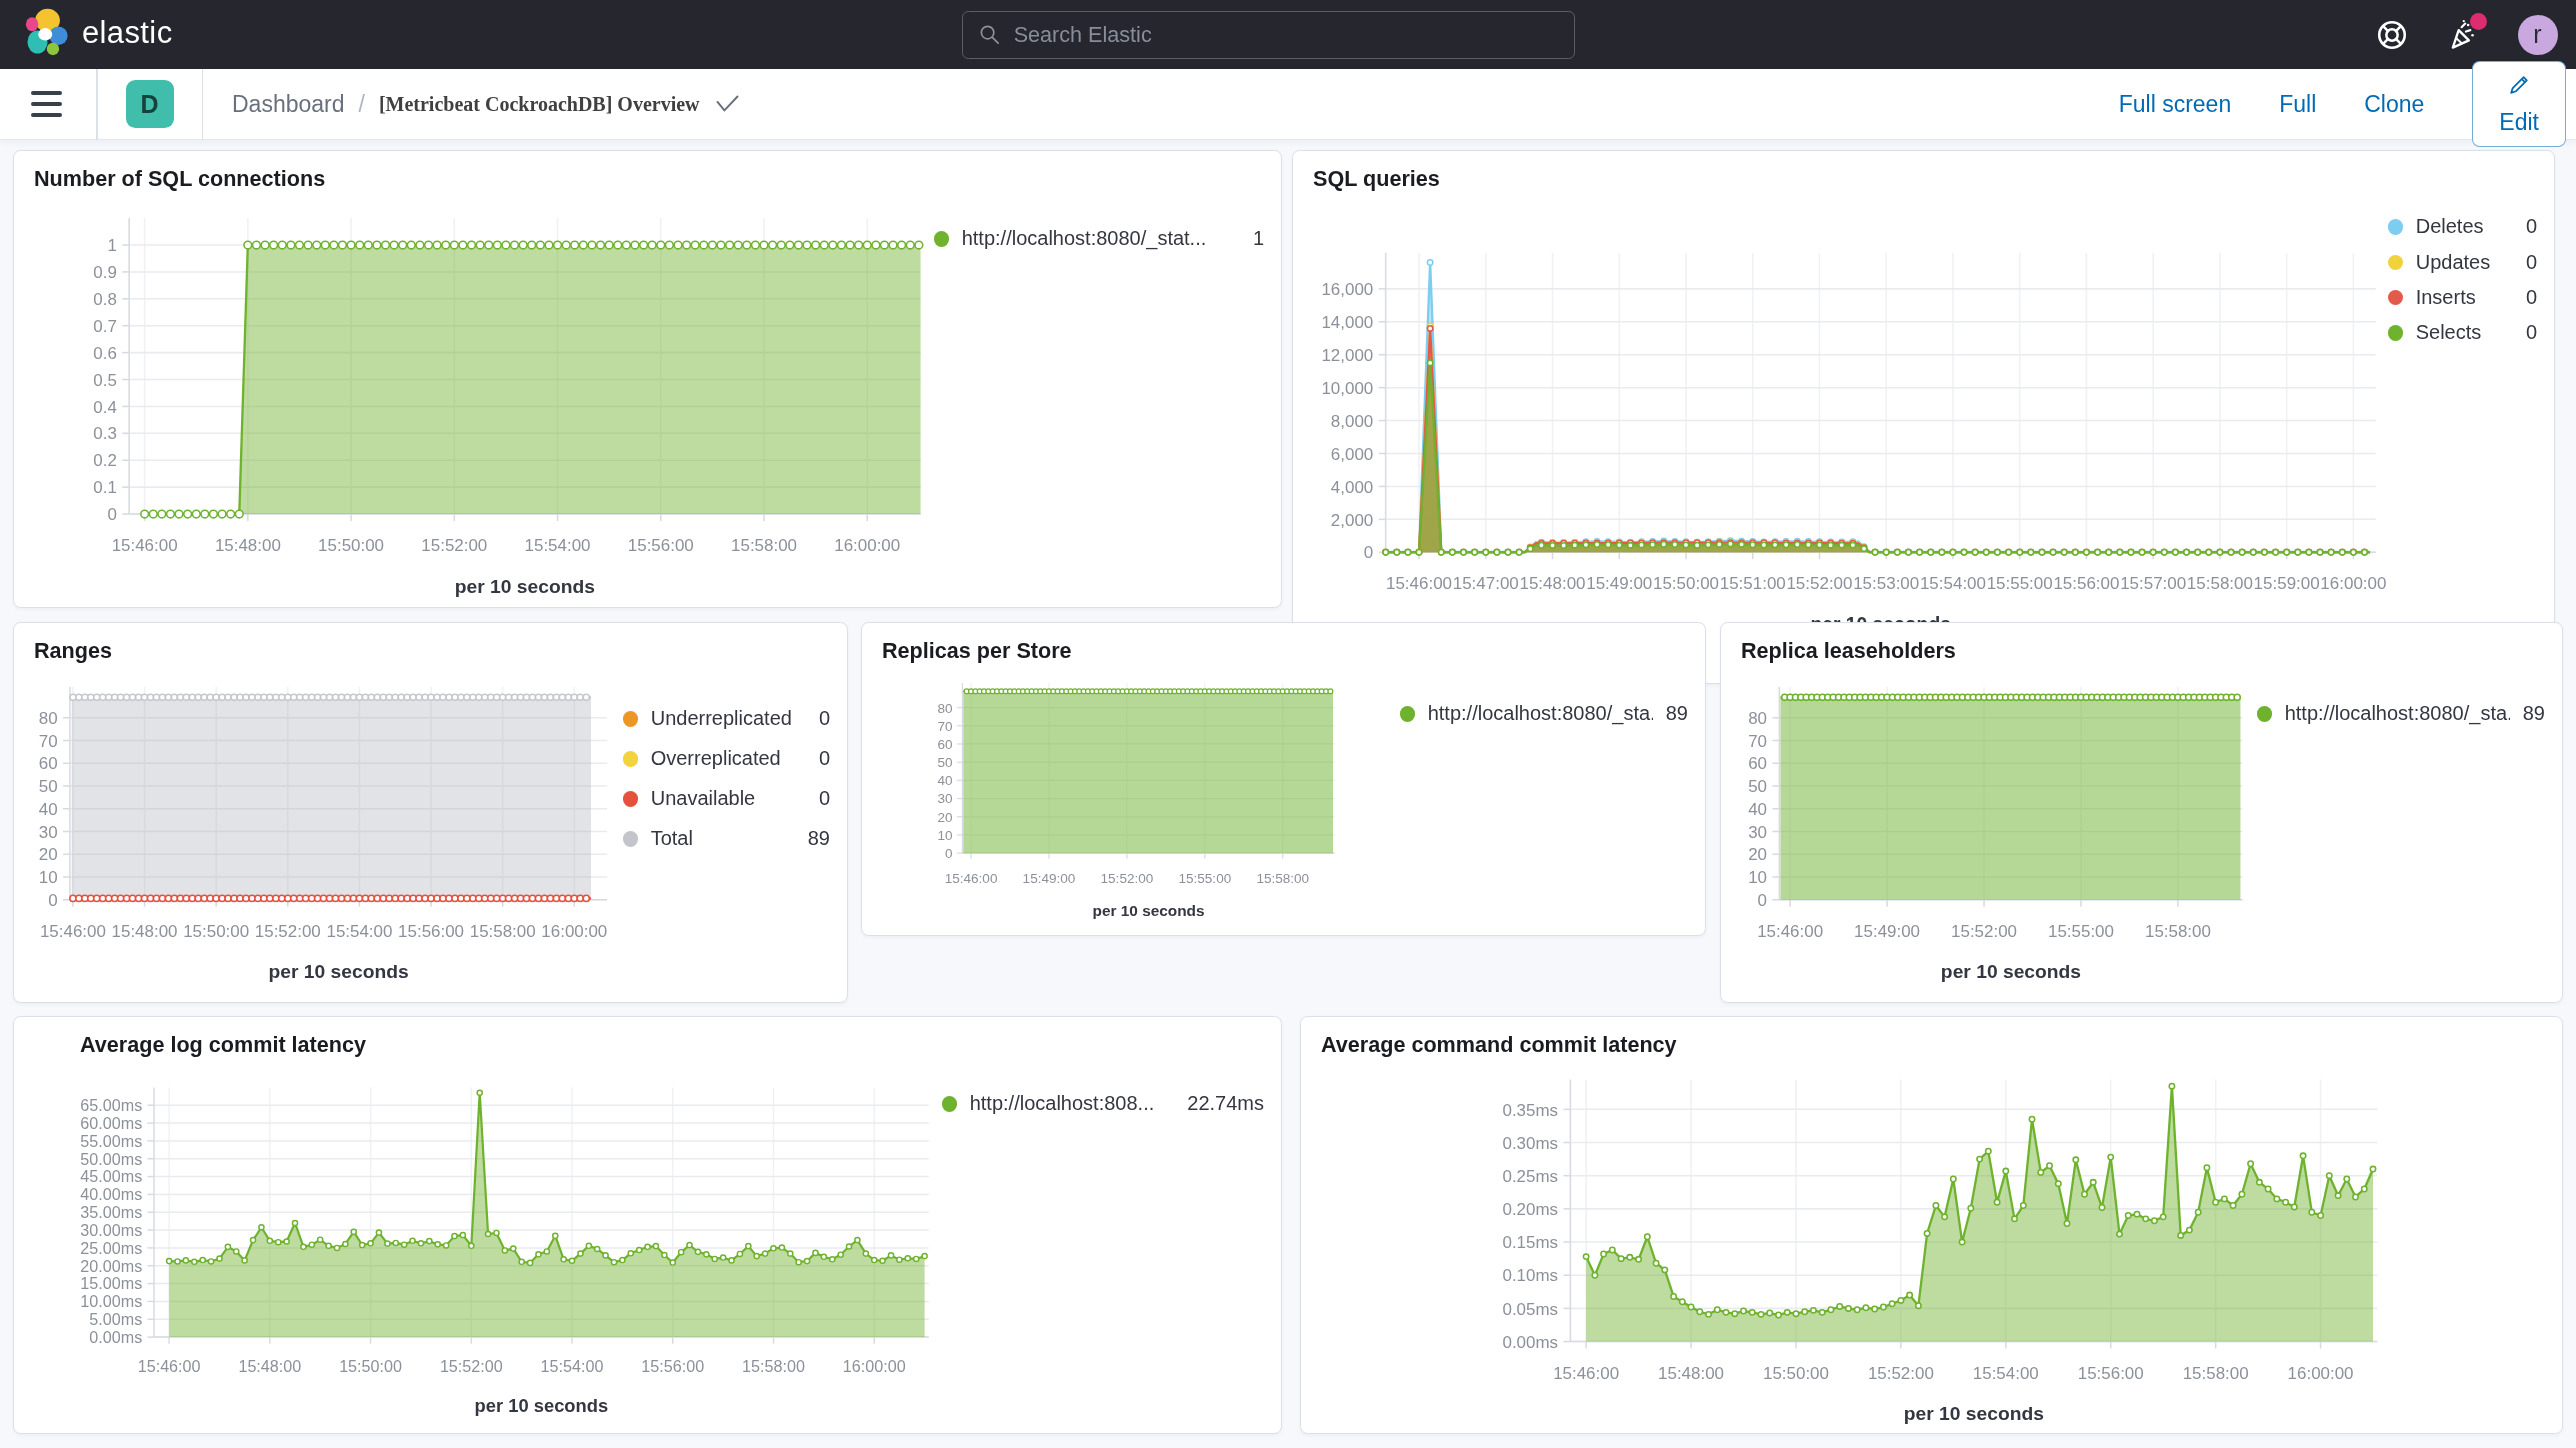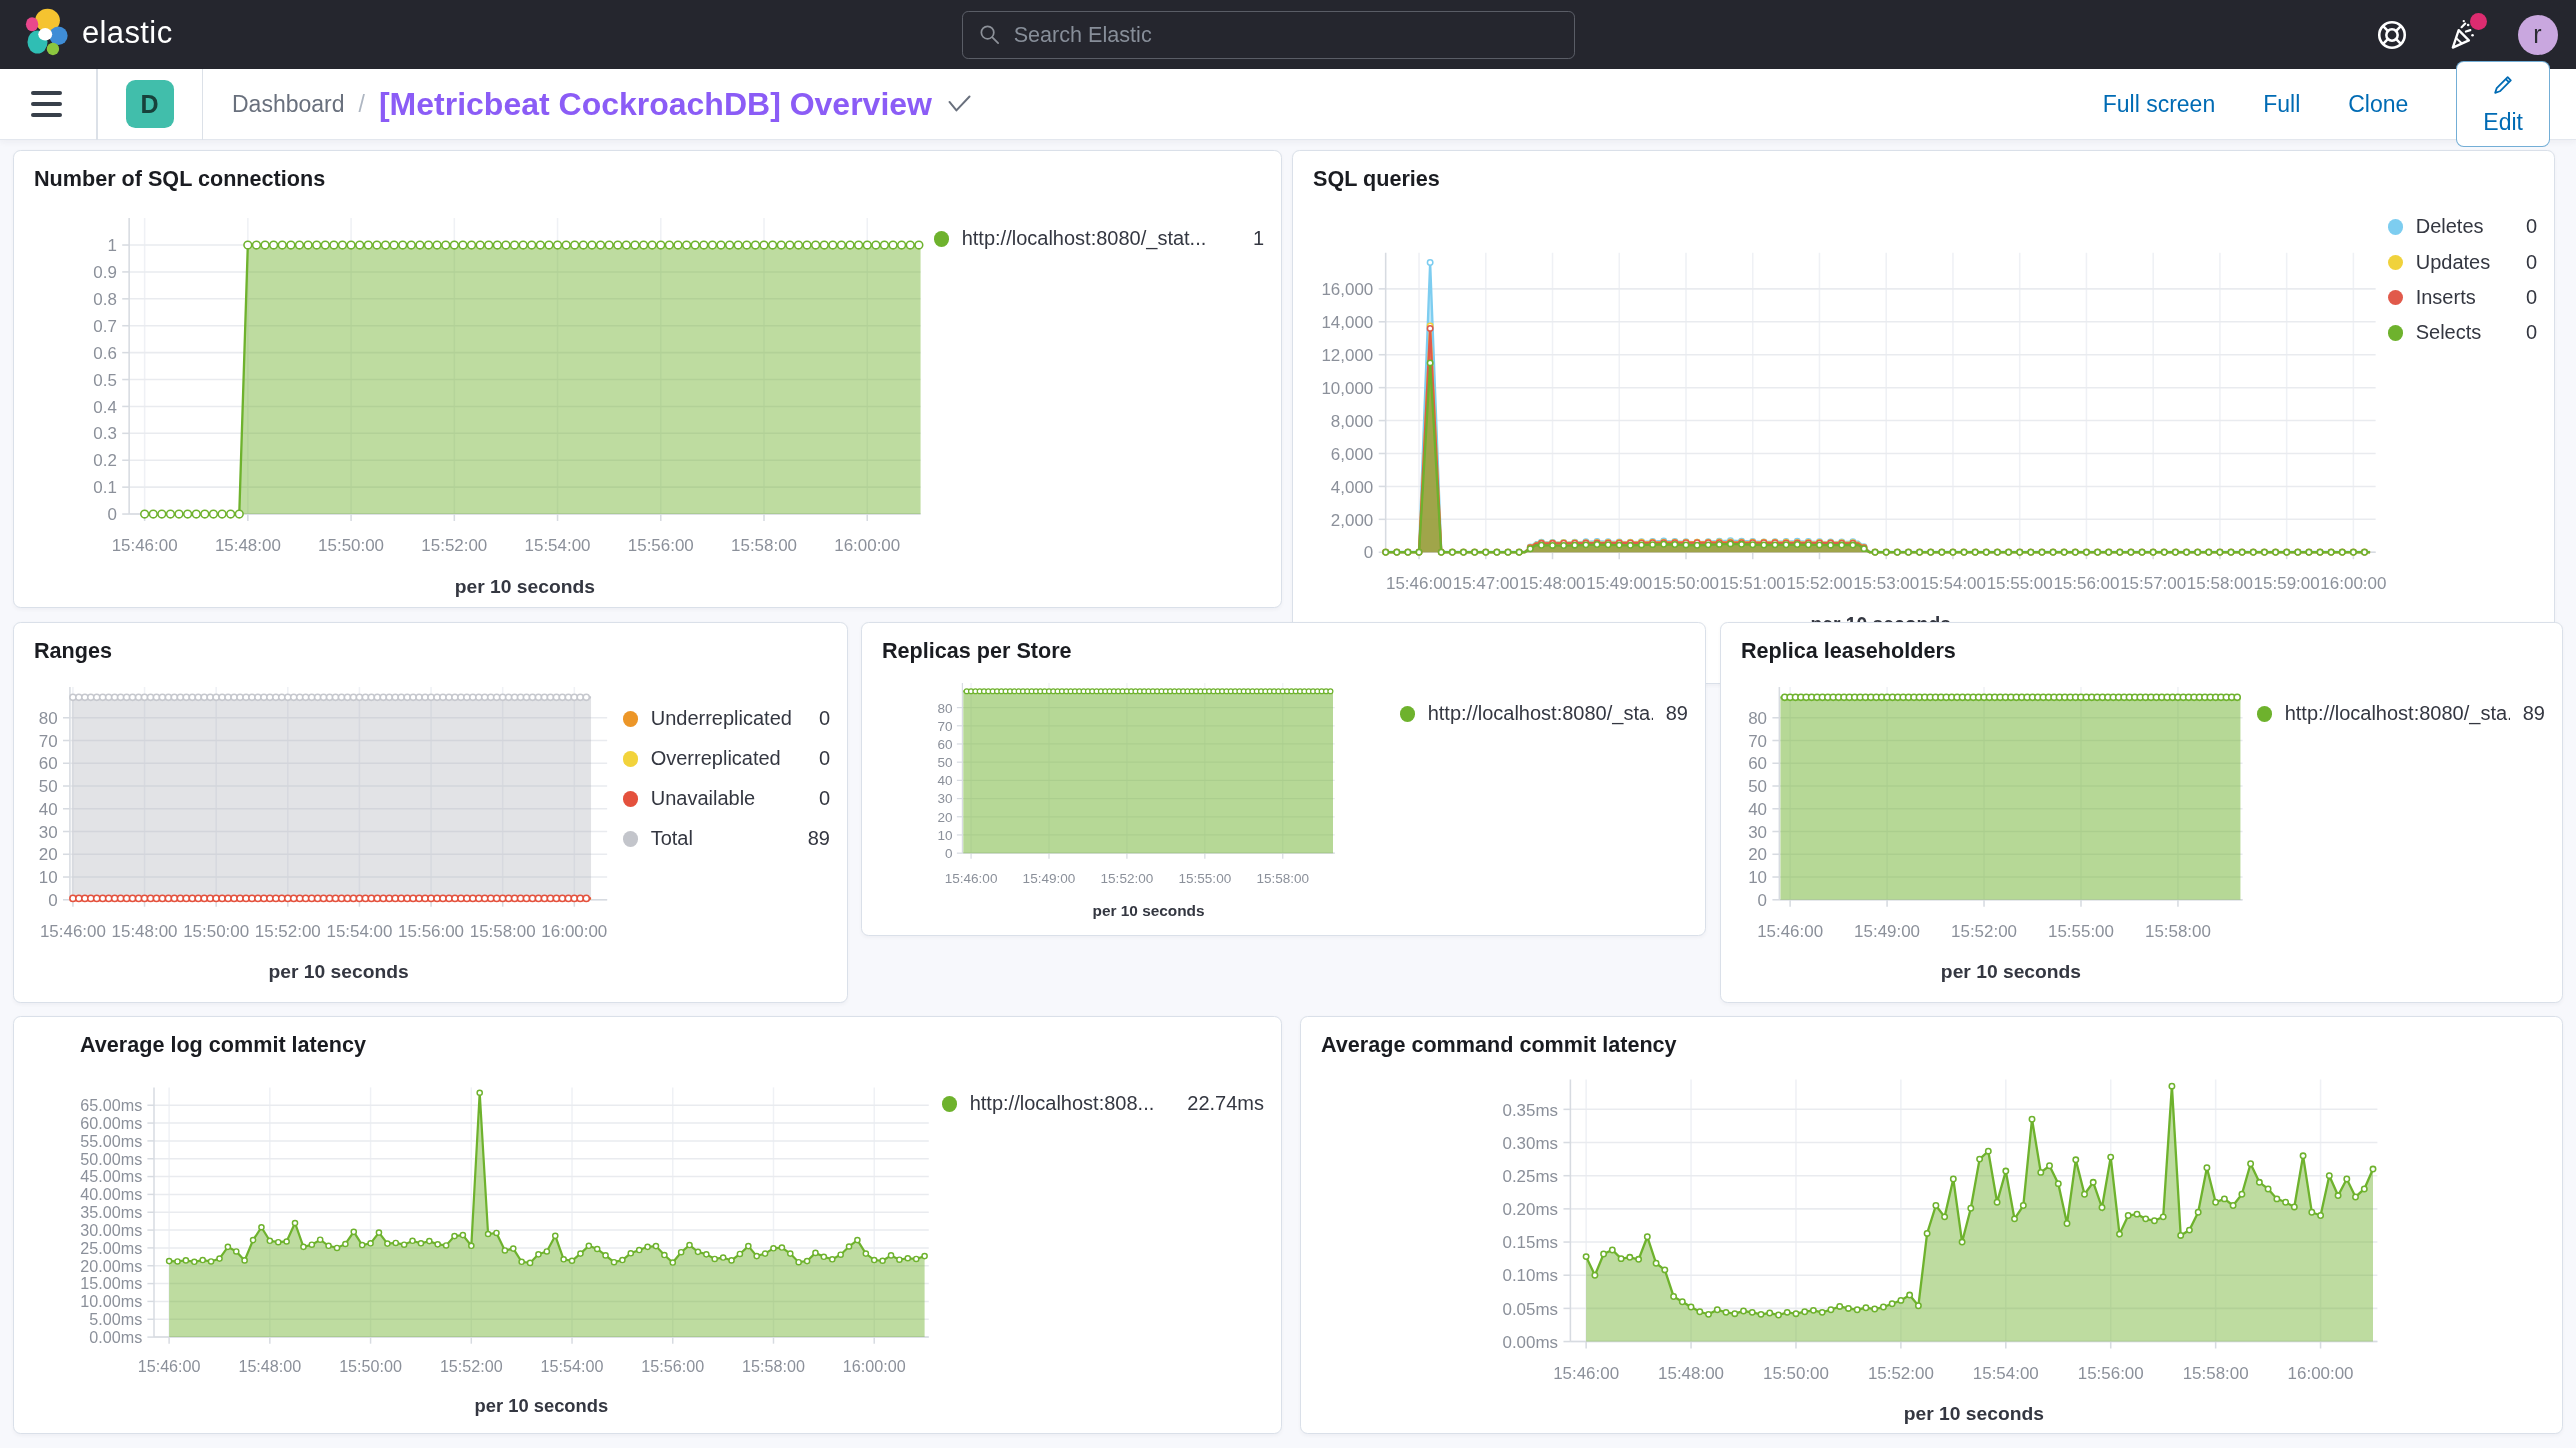--- a/index.html
+++ b/index.html
@@ -18,23 +18,23 @@
   .avatar { width:40px; height:40px; border-radius:50%; background:#C9A7DF; display:flex; align-items:center; justify-content:center; color:#2B2B33; font-size:25px; }
 
   
   .navbar { position:absolute; left:0; top:69px; width:2576px; height:71px; background:#FFFFFF; border-bottom:1.5px solid #E3E7EE; box-shadow:0 3.1px 6.2px rgba(30,40,60,0.05); display:flex; align-items:center; z-index:5; }
   .hamburger { margin:0 34px 0 31px; display:flex; flex-direction:column; gap:7px; }
   .hamburger span { display:block; width:31px; height:3.9px; background:#38404A; border-radius:2.3px; }
   .vdiv { width:1.5px; height:71px; background:#DCE1E8; flex:none; }
   .space-badge { width:48px; height:48px; border-radius:9.3px; background:#41BEAB; color:#17413B; font-size:25px; font-weight:700; display:flex; align-items:center; justify-content:center; margin:0 28px; }
   .crumb-root { color:#69707D; font-size:23px; margin-left:29px; cursor:pointer; }
   .crumb-sep { color:#AEB6C2; font-size:23px; margin:0 14px; }
-  .crumb-title { color:#8b5cf6; font-size:32px; font-weight:700; }
+  .crumb-title { color:#404040; font-size:20px; font-weight:700;font-family:Liberation Serif, serif; }
   .crumb-caret { margin-left:15.4px; display:flex; align-items:center; }
-  .actions { margin-left:auto; display:flex; align-items:center; gap:48px; padding-right:26px; }
+  .actions { margin-left:auto; display:flex; align-items:center; gap:48px; padding-right:10px; }
   .action-link { color:#006BB4; font-size:23px; cursor:pointer; }
   .edit-btn { display:flex; align-items:center; gap:12.3px; color:#006BB4; font-size:23px; border:1.5px solid rgba(0,107,180,0.55); border-radius:7.7px; padding:10px 26px; cursor:pointer; background:#fff;flex-direction:column; }
 
   
   .content { position:absolute; left:0; top:140px; width:2576px; height:1308px; background:#F7F8FC; }
   .panel { position:absolute; background:#FFFFFF; border:1.5px solid #DAE0E9; border-radius:7.7px; box-shadow:0 1.5px 3.9px rgba(20,30,50,0.04); display:flex; flex-direction:column; }
   .panel-title { font-size:21.6px; font-weight:700; color:#1A1C21; padding:15.4px 20px 3.1px; flex:none; }
   .chart-row { flex:1; display:flex; min-height:0; }
   svg.chart { flex:1 1 auto; min-width:0; height:100%; display:block; }
   svg text { font-family:"Liberation Sans","DejaVu Sans",sans-serif; }

